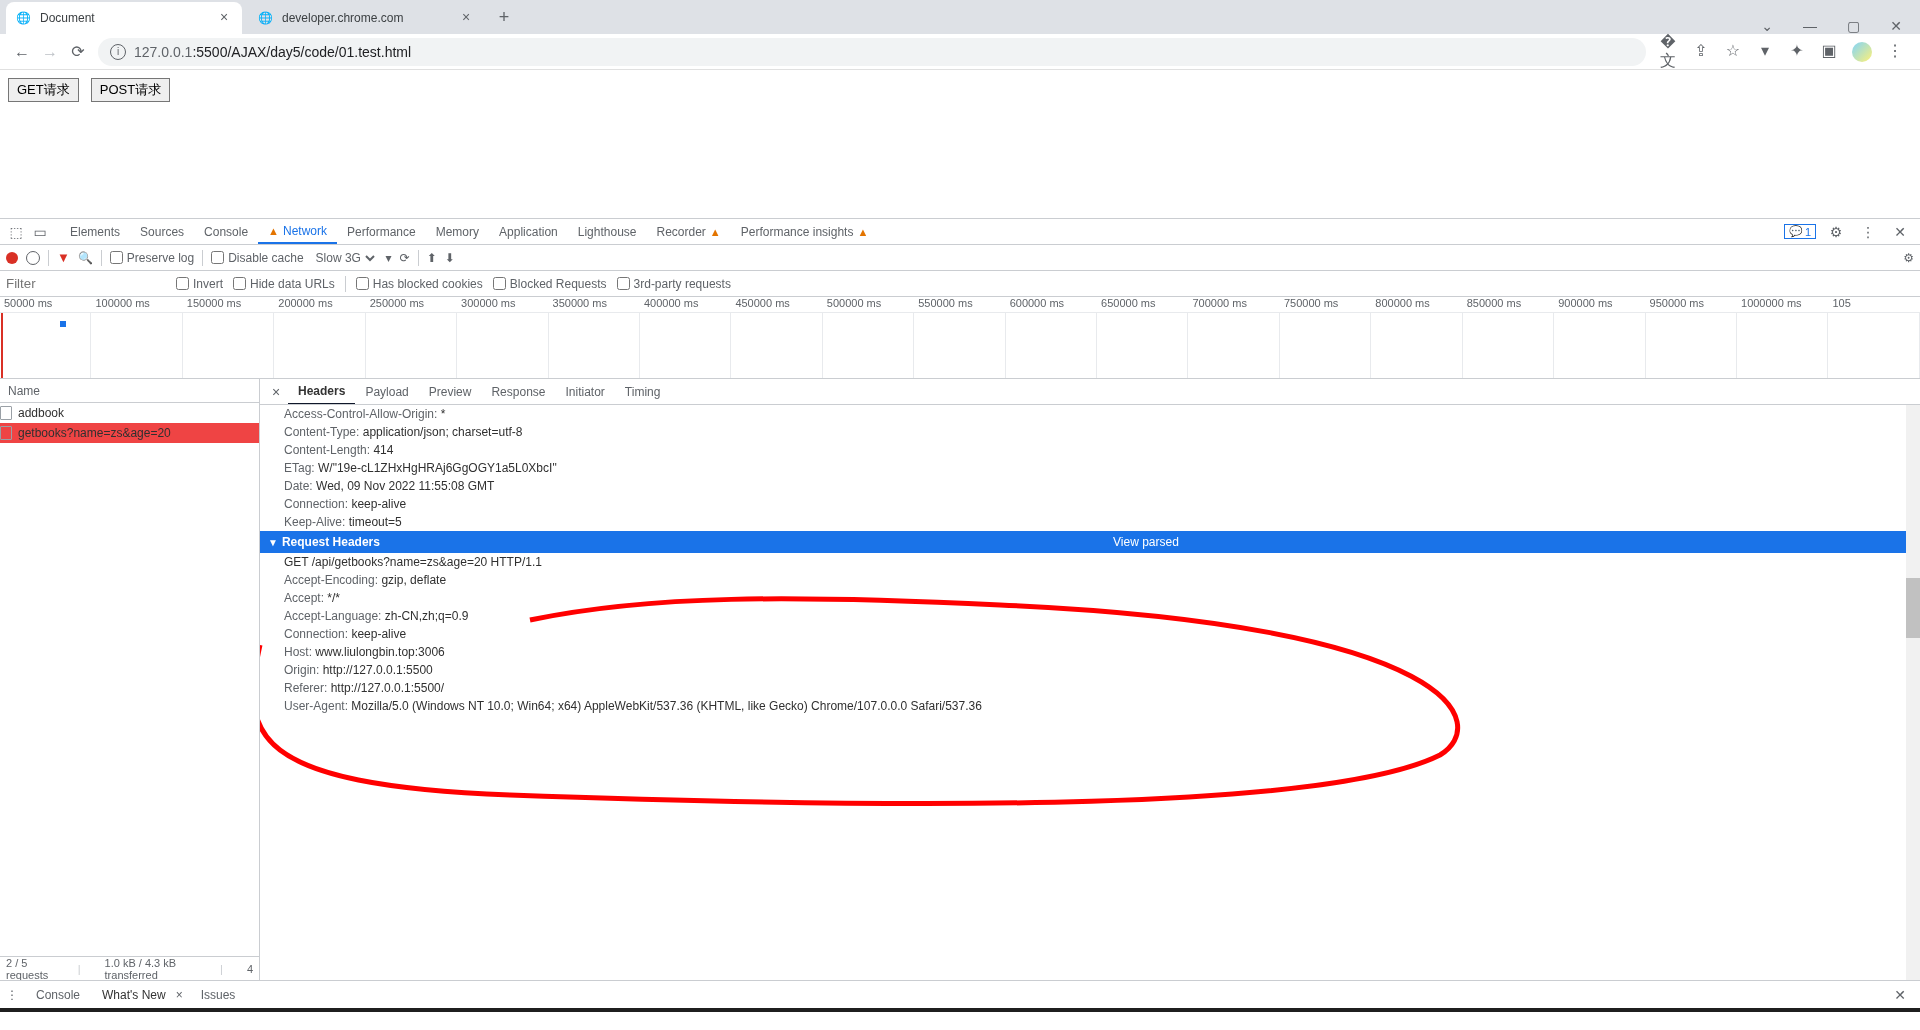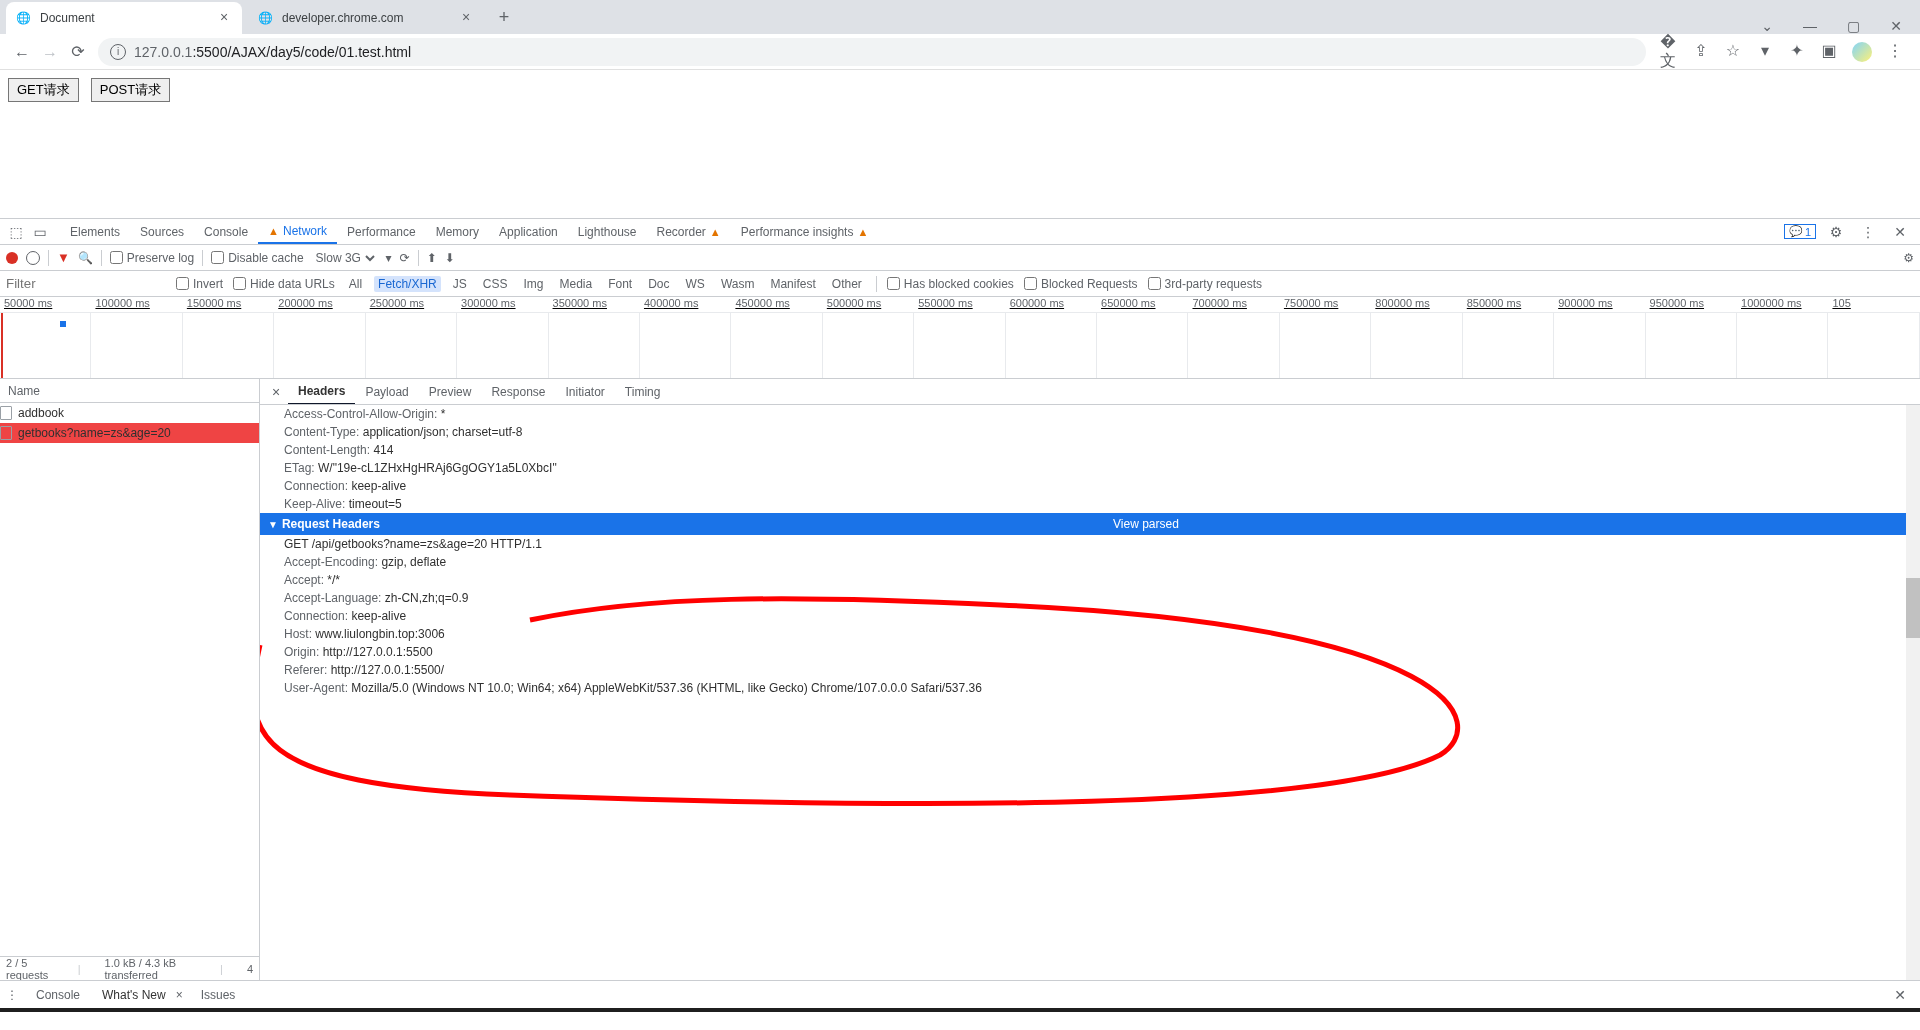--- a/index.html
+++ b/index.html
@@ -52,21 +52,21 @@
 .chk input { width:13px; height:13px; }
 .throttle { border:none; background:transparent; font-size:12px; color:#5f6368; }
 .cfg { margin-left:auto; }
 
 .dt-filter { height:26px; border-bottom:1px solid #cacdd1; display:flex; align-items:center; padding:0 6px; gap:10px; font-size:12px; color:#5f6368; }
 .filter-input { border:none; outline:none; width:160px; color:#9aa0a6; background:transparent; }
 .ftab { padding:1px 4px; cursor:default; }
 .ftab.active { background:#d4e3fc; border-radius:2px; color:#1967d2; }
 
 
-.timeline { height:82px; border-bottom:1px solid #cacdd1; position:relative;text-decoration:underline; }
+.timeline { height:82px; border-bottom:1px solid #cacdd1; position:relative; }
 .tl-labels { display:flex; height:16px; border-bottom:1px solid #e8eaed; font-size:11px; color:#5f6368; }
 .tl-labels span { flex:1; padding-left:4px; white-space:nowrap; }
 .tl-body { position:relative; height:calc(100% - 16px); }
 .tl-grid { position:absolute; inset:0; display:flex; }
 .tl-grid div { flex:1; border-right:1px solid #e8eaed; }
 .tl-marker { position:absolute; left:1px; top:0; width:2px; height:100%; background:#d93025; }
 .tl-dot { position:absolute; left:60px; top:8px; width:6px; height:6px; background:#1a73e8; }
 
 
 .req-area { flex:1; display:flex; min-height:0; }
@@ -228,34 +228,20 @@
   <div class="dt-filter">
     <input class="filter-input" placeholder="Filter" style="">
     <label class="chk">
         <input type="checkbox" style="">
         <span>Invert</span>
       </label>
     <label class="chk">
         <input type="checkbox" style="">
         <span>Hide data URLs</span>
       </label>
-    <div id="ftypes" style="display:flex;gap:8px;">
-        <span class="ftab">All</span>
-        <span class="ftab active">Fetch/XHR</span>
-        <span class="ftab">JS</span>
-        <span class="ftab">CSS</span>
-        <span class="ftab">Img</span>
-        <span class="ftab">Media</span>
-        <span class="ftab">Font</span>
-        <span class="ftab">Doc</span>
-        <span class="ftab">WS</span>
-        <span class="ftab">Wasm</span>
-        <span class="ftab">Manifest</span>
-        <span class="ftab">Other</span>
-      </div>
     <span class="divider"></span>
     <label class="chk">
         <input type="checkbox" style="">
         <span>Has blocked cookies</span>
       </label>
     <label class="chk">
         <input type="checkbox" style="">
         <span>Blocked Requests</span>
       </label>
     <label class="chk">
@@ -350,20 +336,21 @@
             <div class="detail-tab">Initiator</div>
             <div class="detail-tab">Timing</div>
           </div>
       </div>
       <div class="detail-body">
         <div id="resp-hdrs">
             <div class="hdr-line"><span class="k">Access-Control-Allow-Origin:</span> *</div>
             <div class="hdr-line"><span class="k">Content-Type:</span> application/json; charset=utf-8</div>
             <div class="hdr-line"><span class="k">Content-Length:</span> 414</div>
             <div class="hdr-line"><span class="k">ETag:</span> W/"19e-cL1ZHxHgHRAj6GgOGY1a5L0XbcI"</div>
+            <div class="hdr-line"><span class="k">Date:</span> Wed, 09 Nov 2022 11:55:08 GMT</div>
             <div class="hdr-line"><span class="k">Connection:</span> keep-alive</div>
             <div class="hdr-line"><span class="k">Keep-Alive:</span> timeout=5</div>
           </div>
         <div class="section-bar">
           <span class="caret">▼</span>
           <b>Request Headers</b>
           <span class="viewparsed">View parsed</span>
         </div>
         <div id="req-hdrs">
             <div class="hdr-line">GET /api/getbooks?name=zs&amp;age=20 HTTP/1.1</div>

